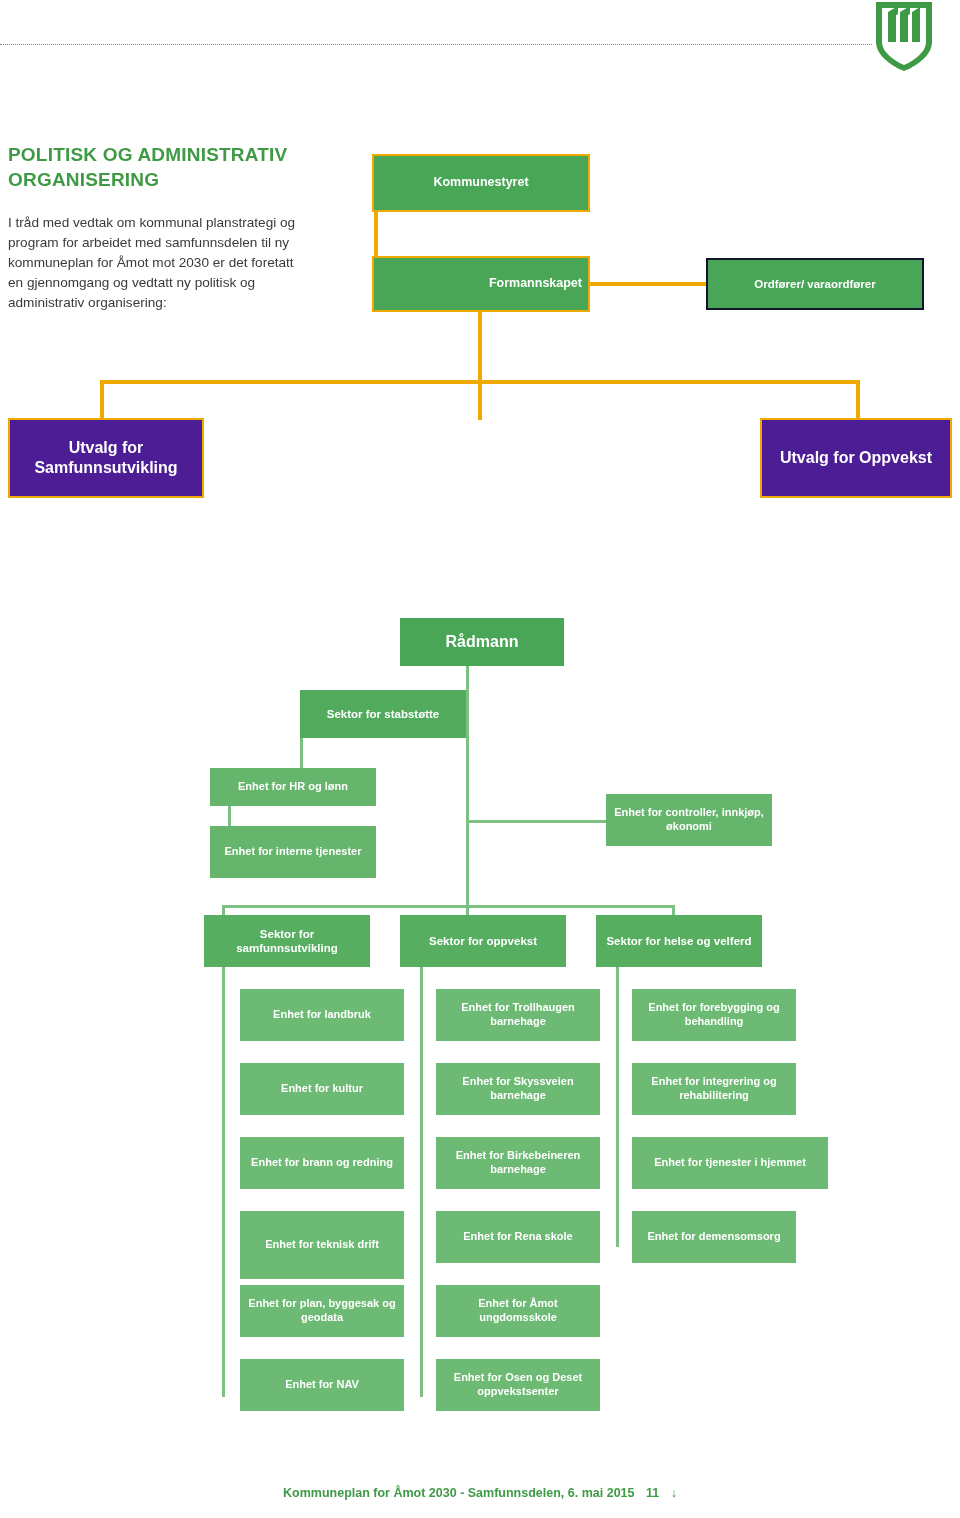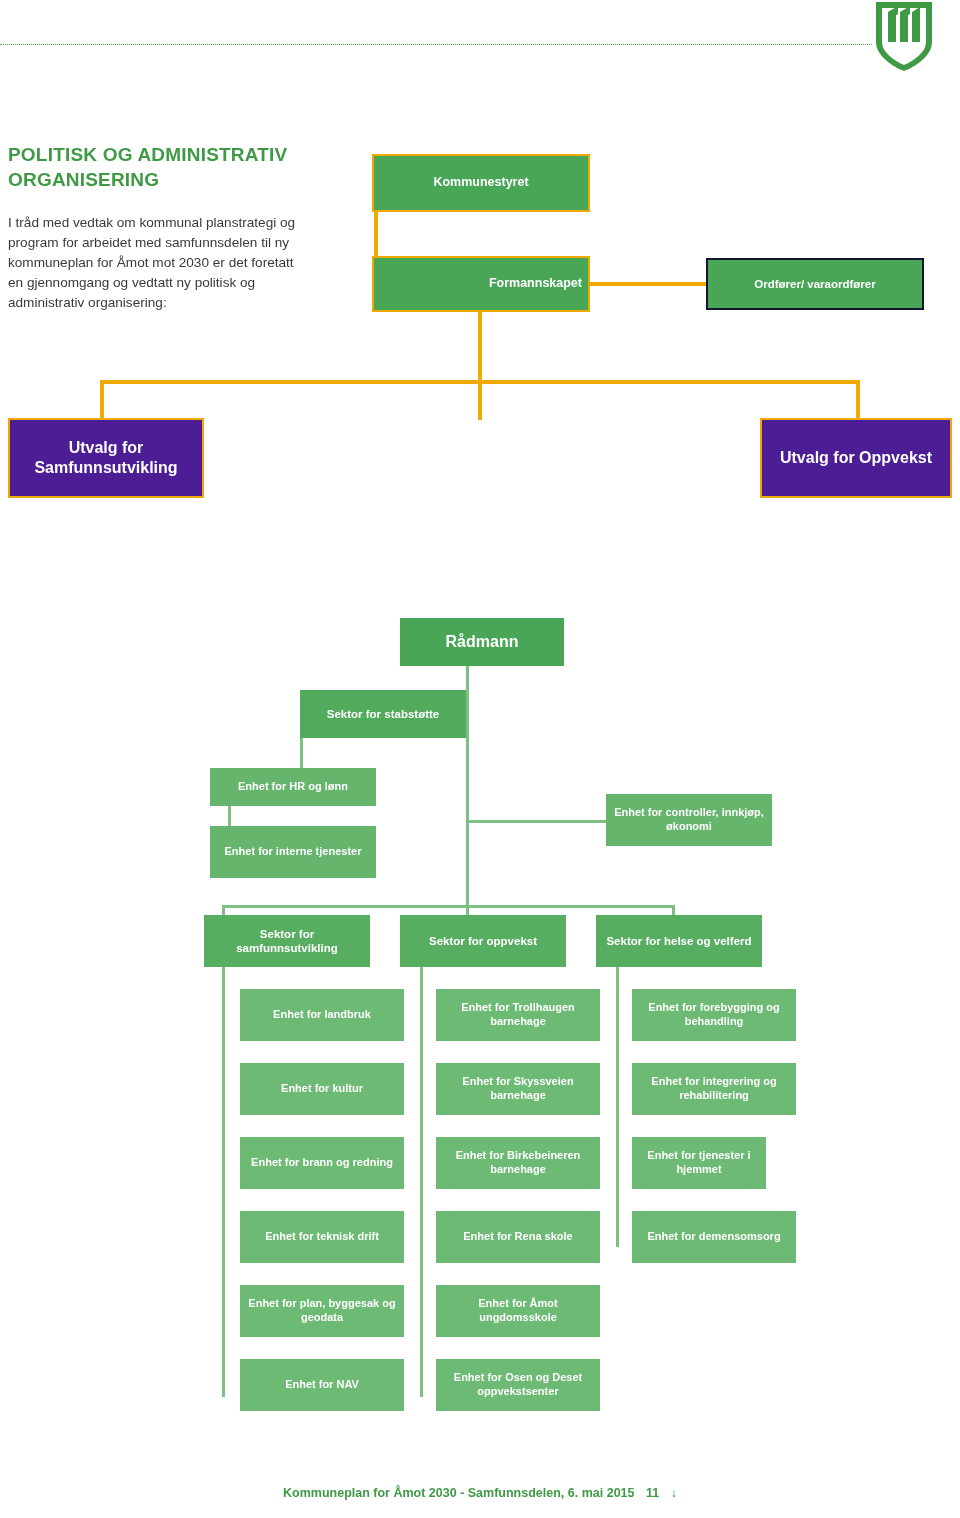--- a/index.html
+++ b/index.html
@@ -225,21 +225,21 @@
 
   <div class="box lvl-enhet" style="left:240px; top:989px; width:164px; height:52px;">
     <span>Enhet for landbruk</span>
     </div>
   <div class="box lvl-enhet" style="left:240px; top:1063px; width:164px; height:52px;">
     <span>Enhet for kultur</span>
     </div>
   <div class="box lvl-enhet" style="left:240px; top:1137px; width:164px; height:52px;">
     <span>Enhet for brann og redning</span>
     </div>
-  <div class="box lvl-enhet" style="left:240px; top:1211px; width:164px; height:52px;">
+  <div class="box lvl-enhet" style="left:240px; top:1211px; width:164px; height:68px;">
     <span>Enhet for teknisk drift</span>
     </div>
   <div class="box lvl-enhet" style="left:240px; top:1359px; width:164px; height:52px;">
     <span>Enhet for NAV</span>
     </div>
   <div class="box lvl-enhet" style="left:240px; top:1285px; width:164px; height:52px;">
     <span>Enhet for plan, byggesak og geodata</span>
     </div>
 
   <div class="box lvl-enhet" style="left:436px; top:989px; width:164px; height:52px;">
@@ -260,21 +260,21 @@
   <div class="box lvl-enhet" style="left:436px; top:1359px; width:164px; height:52px;">
     <span>Enhet for Osen og Deset oppvekstsenter</span>
     </div>
 
   <div class="box lvl-enhet" style="left:632px; top:989px; width:164px; height:52px;">
     <span>Enhet for forebygging og behandling</span>
     </div>
   <div class="box lvl-enhet" style="left:632px; top:1063px; width:164px; height:52px;">
     <span>Enhet for integrering og rehabilitering</span>
     </div>
-  <div class="box lvl-enhet" style="left:632px; top:1137px; width:134px; height:52px;">
+  <div class="box lvl-enhet" style="left:632px; top:1137px; width:196px; height:52px;">
     <span>Enhet for tjenester i hjemmet</span>
     </div>
   <div class="box lvl-enhet" style="left:632px; top:1211px; width:164px; height:52px;text-align:center;">
     <span>Enhet for demensomsorg</span>
     </div>
 
   <div class="footer">
     <span class="title">Kommuneplan for Åmot 2030 - Samfunnsdelen, 6. mai 2015</span>
     <span class="pg">11</span>
     <span class="arrow">↓</span>

